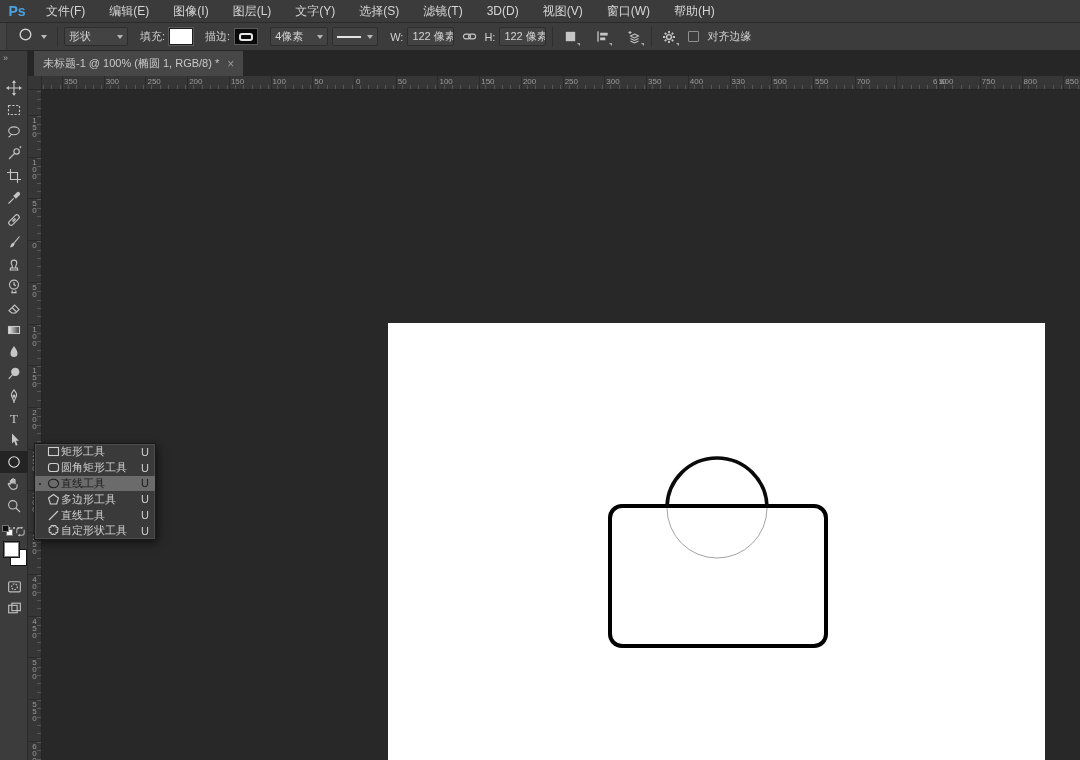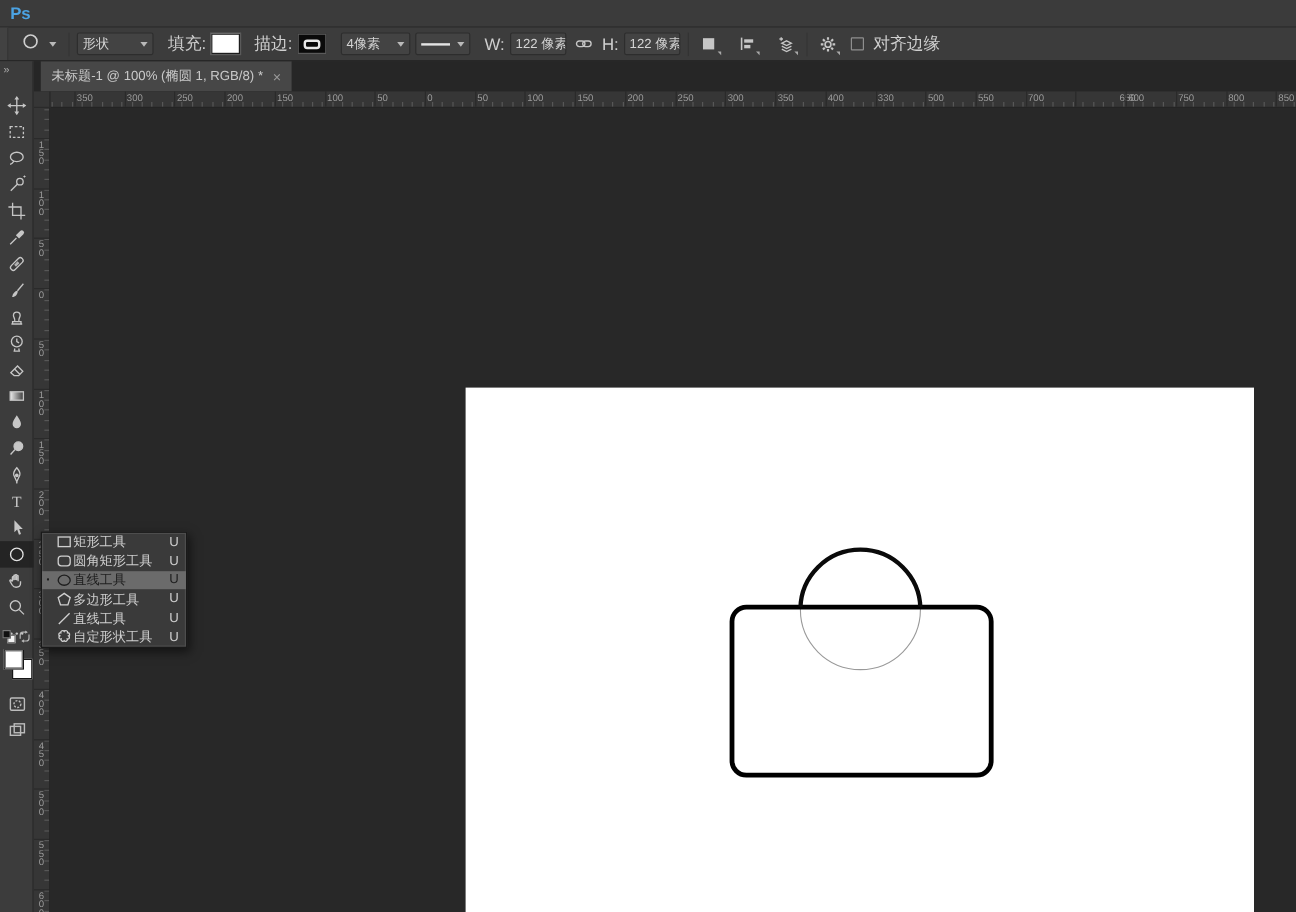--- a/index.html
+++ b/index.html
@@ -14,21 +14,21 @@
     background:#3b3b3b; border-bottom:1px solid #2a2a2a; display:flex; align-items:center; z-index:30; }
   .ps-logo { width:34px; text-align:center; font-weight:bold; font-size:14px; color:#4ba3e3; }
   .menu-items { display:flex; height:100%; align-items:center; }
   .menu-item { padding:0 12px; font-size:12px; color:#d6d6d6; line-height:23px; cursor:default; }
   
   .options-bar { position:absolute; left:0; top:23px; width:1080px; height:28px;
     background:#3c3c3c; border-bottom:1px solid #272727; display:flex; align-items:center; z-index:30; }
   .ob-grip { width:7px; height:100%; border-right:1px solid #333; background:#424242; }
   .ob-group { display:flex; align-items:center; gap:4px; padding:0 6px; height:100%; }
   .ob-sep { width:1px; height:20px; background:#4b4b4b; border-right:1px solid #2f2f2f; }
-  .ob-label { font-size:14px; color:#cfcfcf; white-space:nowrap;text-align:center; }
+  .ob-label { font-size:11px; color:#cfcfcf; white-space:nowrap;text-align:center; }
   .ob-field { display:flex; align-items:center; justify-content:space-between; height:19px;
     background:#434343; border:1px solid #2d2d2d; border-radius:2px; padding:0 4px; color:#d4d4d4;
     font-size:11px; white-space:nowrap; overflow:hidden; }
   .caret { width:0; height:0; border-left:3px solid transparent; border-right:3px solid transparent;
     border-top:4px solid #b9b9b9; margin-left:4px; flex:none; }
   .tool-preset { display:flex; align-items:center; gap:3px; padding:0 4px; }
   .swatch-fill { width:24px; height:17px; background:#fff; border:1px solid #1d1d1d; box-shadow:0 0 0 1px #5a5a5a; }
   .swatch-stroke { width:24px; height:17px; background:#0a0a0a; border:1px solid #5a5a5a;
     display:flex; align-items:center; justify-content:center; }
   .swatch-stroke .ring { width:14px; height:8px; border:2px solid #e8e8e8; border-radius:3px; }
@@ -85,20 +85,33 @@
   .flyout-row .marker { width:10px; text-align:center; font-size:7px; line-height:1; }
   .flyout-row .f-icon { width:16px; display:flex; align-items:center; justify-content:center; }
   .flyout-row .f-label { flex:1; white-space:nowrap; overflow:hidden; }
   .flyout-row .f-shortcut { width:14px; text-align:left; }
 </style>
 </head>
 <body>
 
 <div class="menu-bar">
   <div class="ps-logo">Ps</div>
+  <div class="menu-items">
+      <div class="menu-item">文件(F)</div>
+      <div class="menu-item">编辑(E)</div>
+      <div class="menu-item">图像(I)</div>
+      <div class="menu-item">图层(L)</div>
+      <div class="menu-item">文字(Y)</div>
+      <div class="menu-item">选择(S)</div>
+      <div class="menu-item">滤镜(T)</div>
+      <div class="menu-item">3D(D)</div>
+      <div class="menu-item">视图(V)</div>
+      <div class="menu-item">窗口(W)</div>
+      <div class="menu-item">帮助(H)</div>
+    </div>
 </div>
 
 <div class="options-bar">
   <div class="ob-grip"></div>
   <div class="ob-group">
     <div class="tool-preset">
       <span>
         <svg width="17" height="17" viewBox="0 0 16 16">
             <circle cx="8" cy="8" r="5" fill="none" stroke="#cfcfcf" stroke-width="1.3"></circle>
           </svg>

